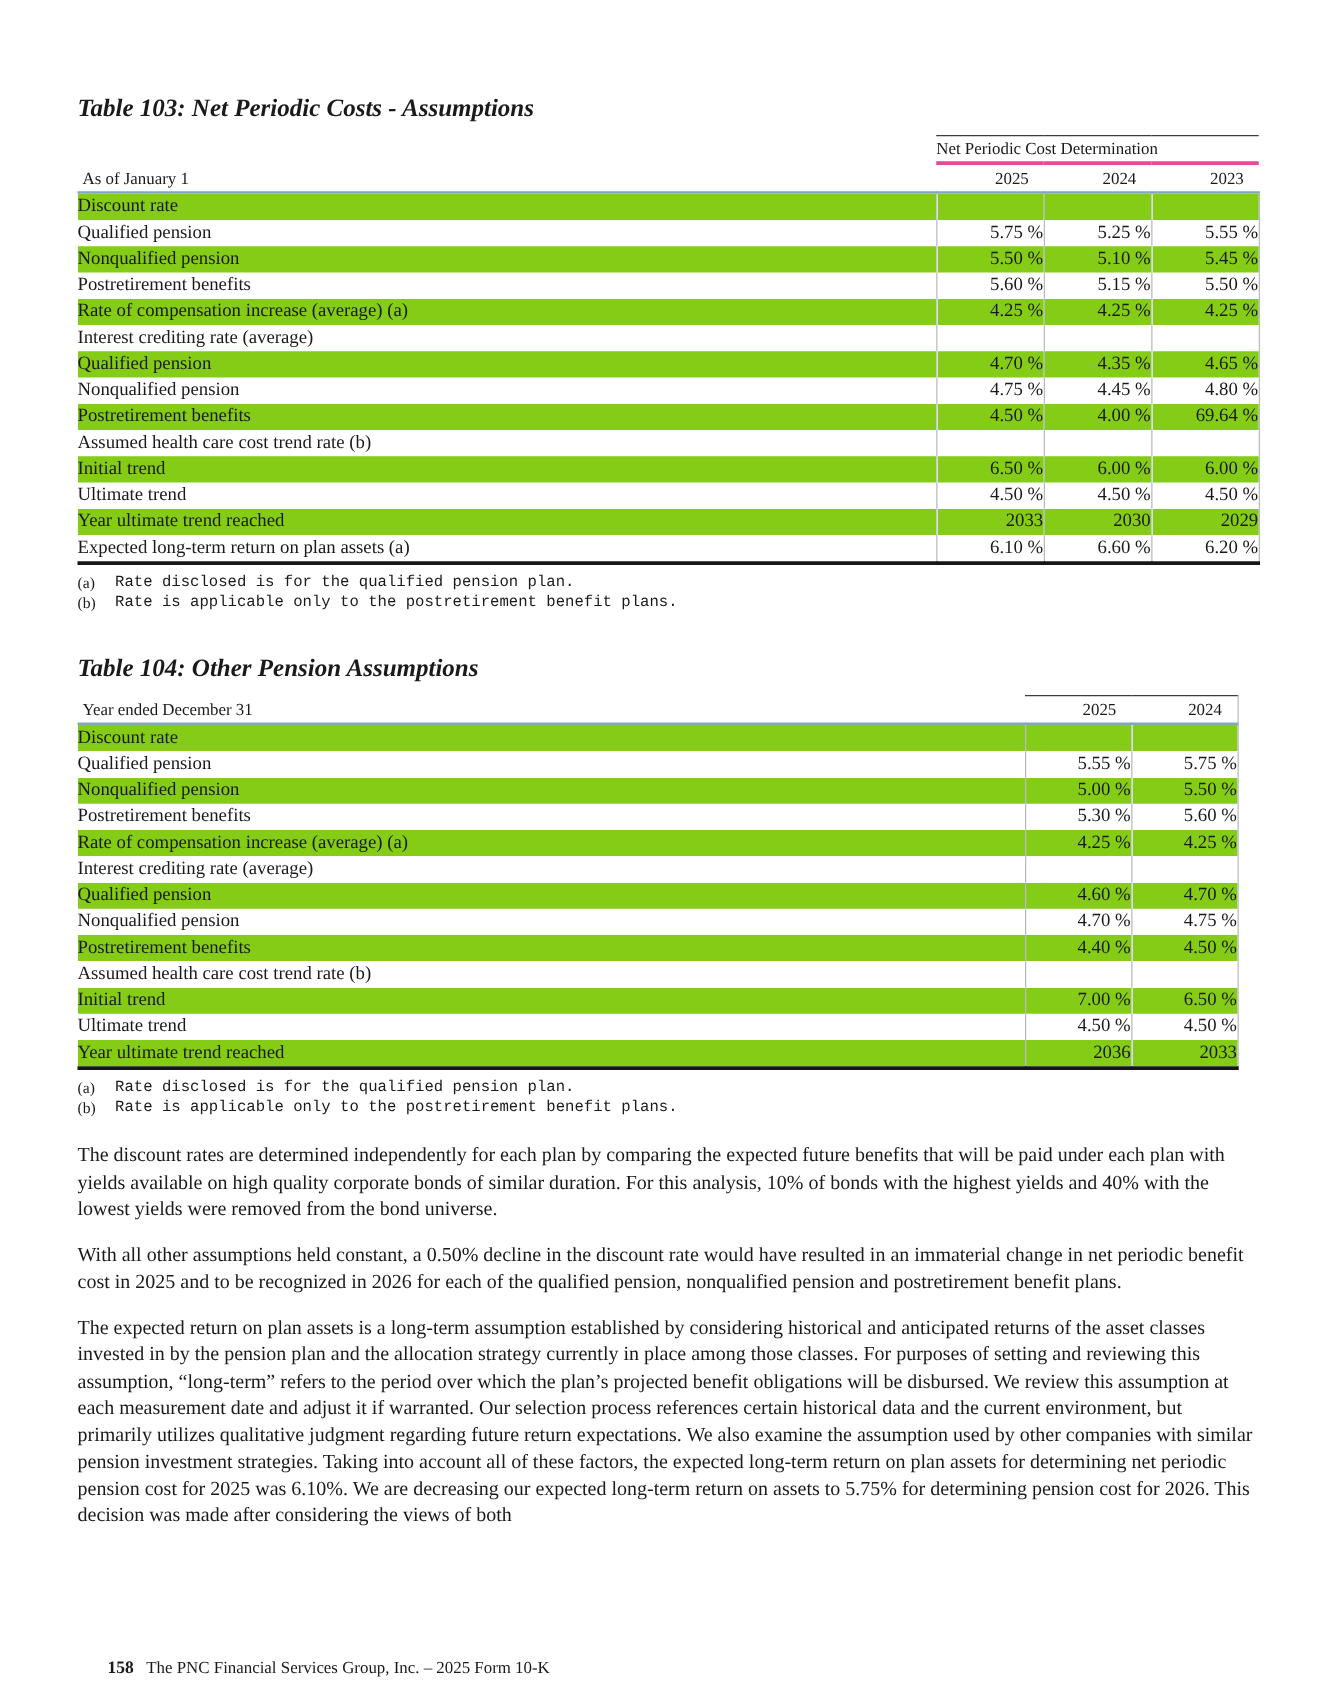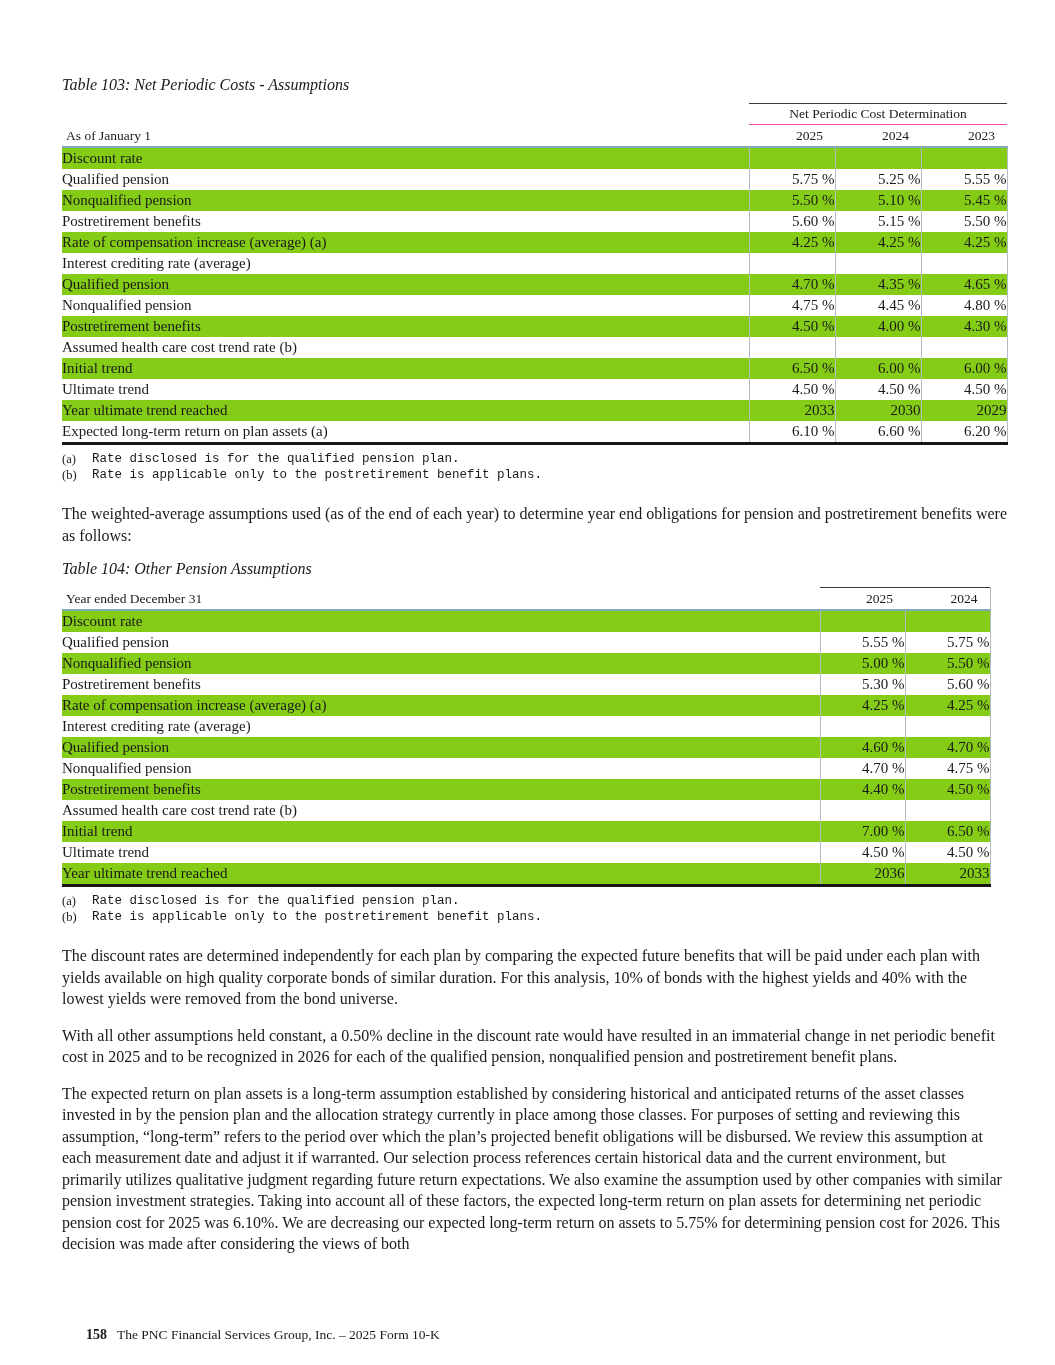--- a/index.html
+++ b/index.html
@@ -13,38 +13,37 @@
     color:#1a1a1a;
     overflow:hidden;
   }
   p.body-text {
     margin:0 0 0 0;
     font-size:16px;
     line-height:21.5px;
     width:945px;
   }
   .table-title {
-    font-size:16px;
-    font-weight:normal;
+    font-size:20px;
+    font-weight:bold;
     font-style:italic;
     margin:14px 0 9px 0;
   }
   table.fin {
     border-collapse:collapse;
     table-layout:fixed;
     font-size:15px;
   }
   table.t103 { width:945px; }
   table.t104 { width:928px; }
   table.fin td { line-height:17px; padding:2px 0; overflow:hidden; white-space:nowrap; }
   table.fin thead td { font-size:13.5px; vertical-align:bottom; }
   .span-head {
-    text-align:center;
     border-top:1px solid #3c3c3c;
-    border-bottom:1px solid #ec4899;
+    border-bottom:3px solid #ec4899;
     padding:1px 0 2px 0 !important;
   }
   .col-head { text-align:right; padding-right:12px !important; }
   .t104 thead td.col-head { border-top:1px solid #3c3c3c; }
   .t104 thead td.col-head:last-child { border-right:1px solid #b3bcc2; }
   .row-head { padding-left:4px !important; }
   tbody.tb {
     border-top:2.5px solid #7fa9bf;
   }
   .t103 tbody.tb { border-bottom:3px solid #161616; }
@@ -150,21 +149,21 @@
         <tr>
           <td class="lbl ind1">Nonqualified pension</td>
           <td class="val">4.75 %</td>
           <td class="val">4.45 %</td>
           <td class="val">4.80 %</td>
         </tr>
         <tr class="shaded">
           <td class="lbl ind1">Postretirement benefits</td>
           <td class="val">4.50 %</td>
           <td class="val">4.00 %</td>
-          <td class="val">4.30 %</td>
+          <td class="val">69.64 %</td>
         </tr>
         <tr>
           <td class="lbl ind0">Assumed health care cost trend rate (b)</td>
           <td class="val"></td>
           <td class="val"></td>
           <td class="val"></td>
         </tr>
         <tr class="shaded">
           <td class="lbl ind1">Initial trend</td>
           <td class="val">6.50 %</td>
@@ -197,21 +196,20 @@
       <span class="fn-marker">(a)</span>
       <span class="fn-text">Rate disclosed is for the qualified pension plan.</span>
     </div>
     <div class="footnote">
       <span class="fn-marker">(b)</span>
       <span class="fn-text">Rate is applicable only to the postretirement benefit plans.</span>
     </div>
   </div>
 
   <div class="gap-lg"></div>
-  <p class="body-text">The weighted-average assumptions used (as of the end of each year) to determine year end obligations for pension and postretirement benefits were as follows:</p>
 
   <div class="table-title">Table 104: Other Pension Assumptions</div>
 
   <table class="fin t104">
     <colgroup>
       <col style="width:758px">
         <col style="width:85px">
         <col style="width:85px">
     </colgroup>
     <thead>

